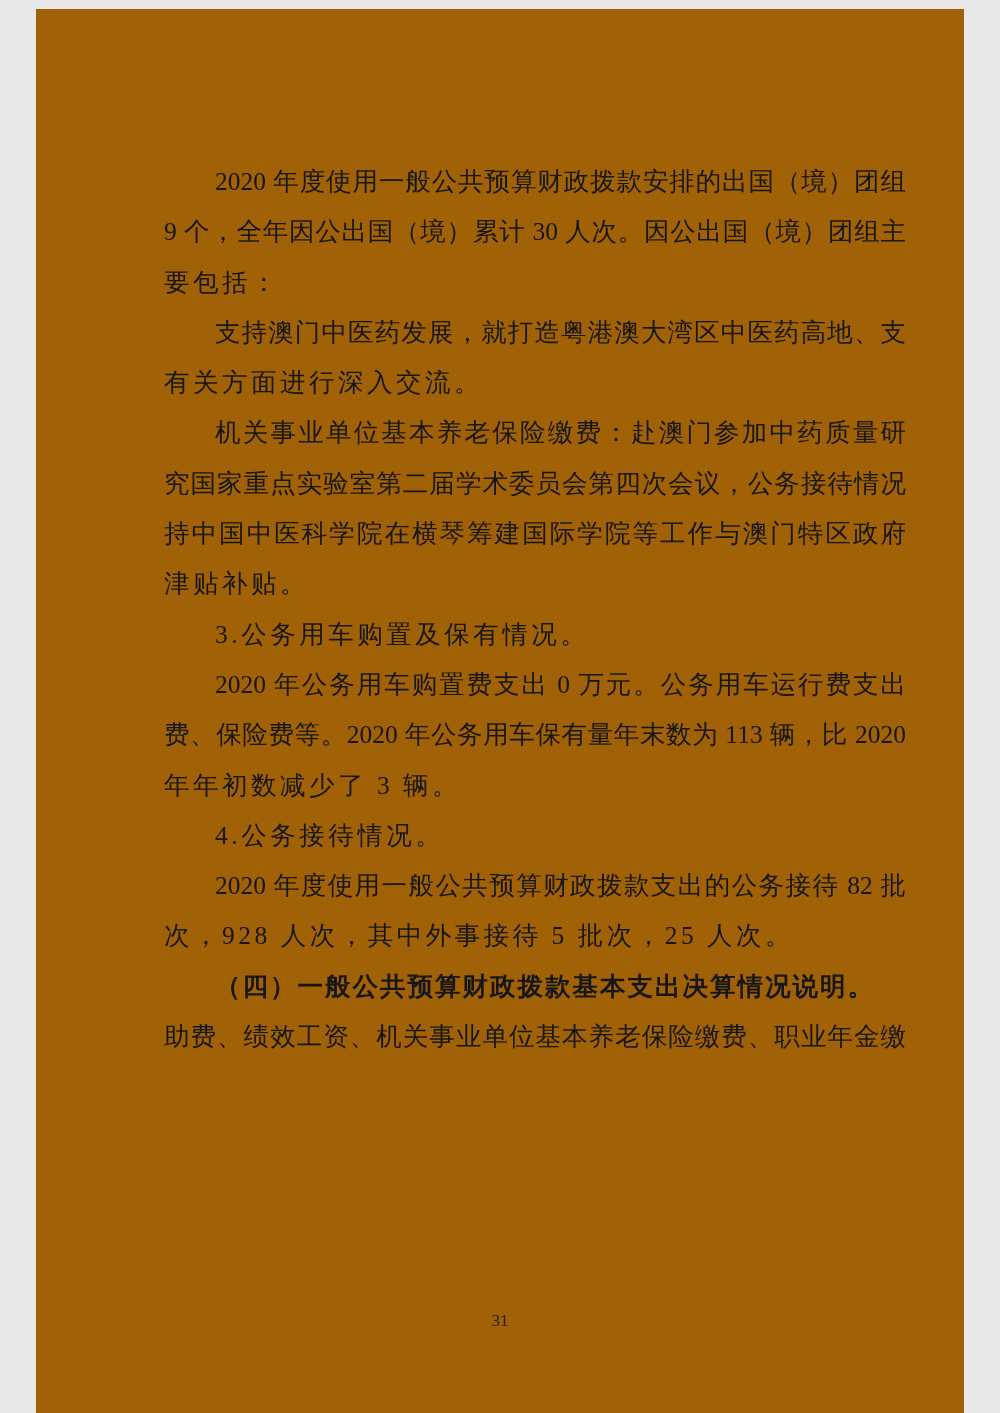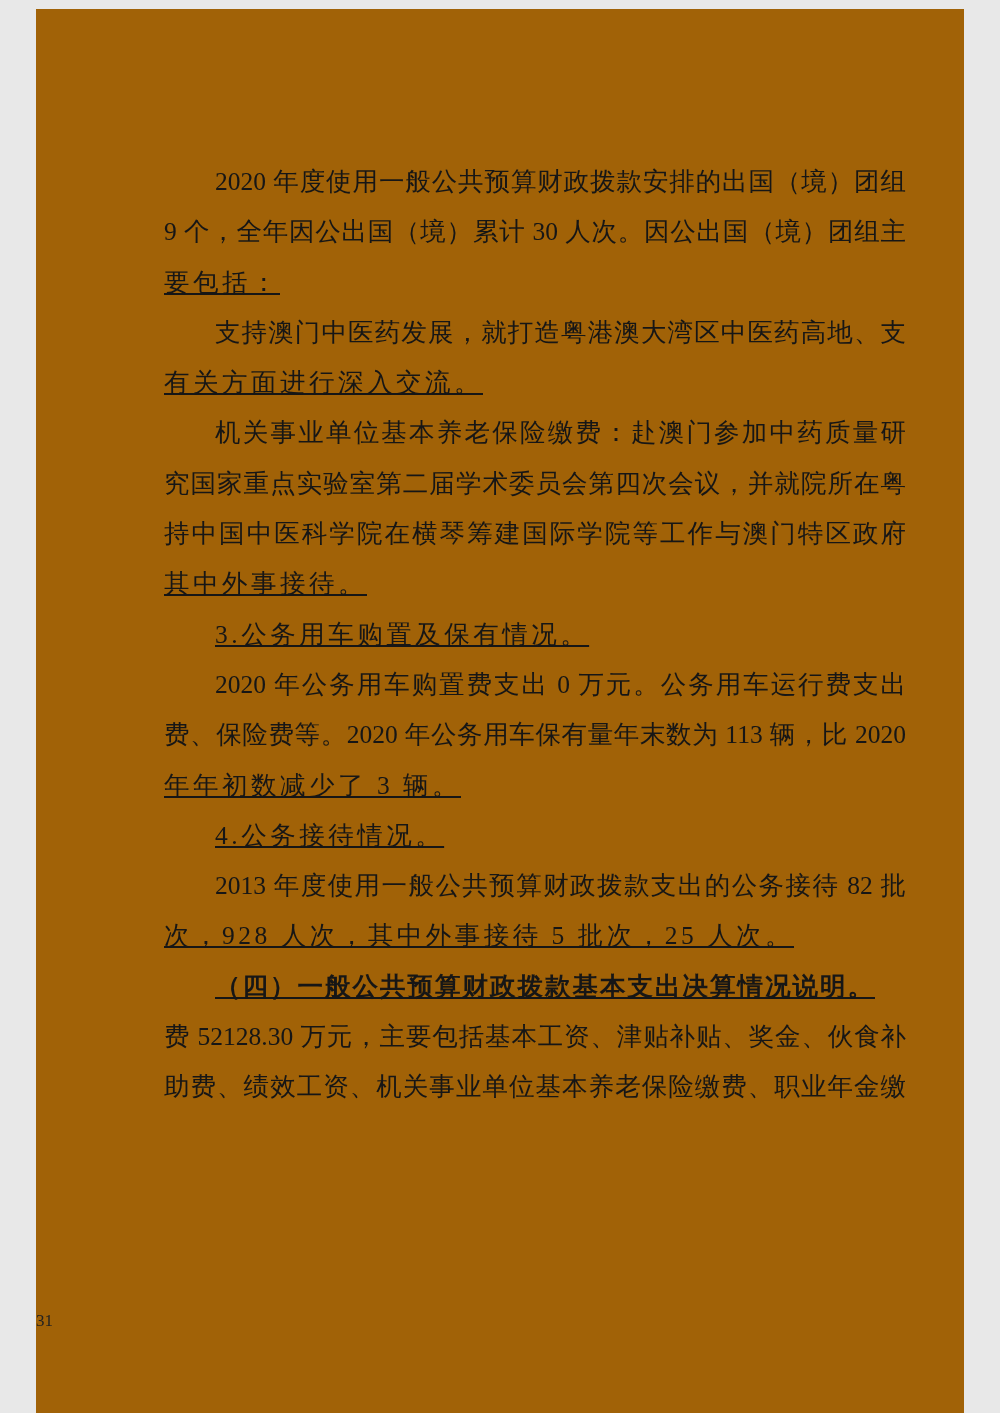--- a/index.html
+++ b/index.html
@@ -25,31 +25,31 @@
     line-height: 50.3px;
     height: 50.3px;
     text-align: justify;
     text-align-last: justify;
     overflow: hidden;
   }
   .line.ind { text-indent: 2em; }
   .line.pe {
     text-align-last: left;
     letter-spacing: 3.5px;
-    text-decoration: underline;
   }
   .para.bold .line {
     font-weight: bold;
     letter-spacing: 2px;
   }
   .footer {
     position: absolute;
     top: 1300px;
     left: 0;
     width: 100%;
+    text-align: center;
     font-size: 17px;
     line-height: 24px;
     color: #222222;
   }
 </style>
 </head>
 <body>
 
 <div class="page">
   <div class="content">
@@ -57,41 +57,40 @@
         <div class="line ind">2020 年度使用一般公共预算财政拨款安排的出国（境）团组</div>
         <div class="line">9 个，全年因公出国（境）累计 30 人次。因公出国（境）团组主</div>
         <div class="line pe">要包括：</div>
       </div>
       <div class="para">
         <div class="line ind">支持澳门中医药发展，就打造粤港澳大湾区中医药高地、支</div>
         <div class="line pe">有关方面进行深入交流。</div>
       </div>
       <div class="para">
         <div class="line ind">机关事业单位基本养老保险缴费：赴澳门参加中药质量研</div>
-        <div class="line">究国家重点实验室第二届学术委员会第四次会议，并就院所在粤</div>
+        <div class="line">究国家重点实验室第二届学术委员会第四次会议，公务接待情况</div>
         <div class="line">持中国中医科学院在横琴筹建国际学院等工作与澳门特区政府</div>
-        <div class="line pe">其中外事接待。</div>
+        <div class="line pe">津贴补贴。</div>
       </div>
       <div class="para">
         <div class="line ind pe">3.公务用车购置及保有情况。</div>
       </div>
       <div class="para">
         <div class="line ind">2020 年公务用车购置费支出 0 万元。公务用车运行费支出</div>
         <div class="line">费、保险费等。2020 年公务用车保有量年末数为 113 辆，比 2020</div>
         <div class="line pe">年年初数减少了 3 辆。</div>
       </div>
       <div class="para">
         <div class="line ind pe">4.公务接待情况。</div>
       </div>
       <div class="para">
-        <div class="line ind">2013 年度使用一般公共预算财政拨款支出的公务接待 82 批</div>
+        <div class="line ind">2020 年度使用一般公共预算财政拨款支出的公务接待 82 批</div>
         <div class="line pe">次，928 人次，其中外事接待 5 批次，25 人次。</div>
       </div>
       <div class="para bold">
         <div class="line ind pe">（四）一般公共预算财政拨款基本支出决算情况说明。</div>
       </div>
       <div class="para">
-        <div class="line">费 52128.30 万元，主要包括基本工资、津贴补贴、奖金、伙食补</div>
         <div class="line">助费、绩效工资、机关事业单位基本养老保险缴费、职业年金缴</div>
       </div>
     </div>
   <div class="footer">31</div>
 </div>
 
 </body></html>

